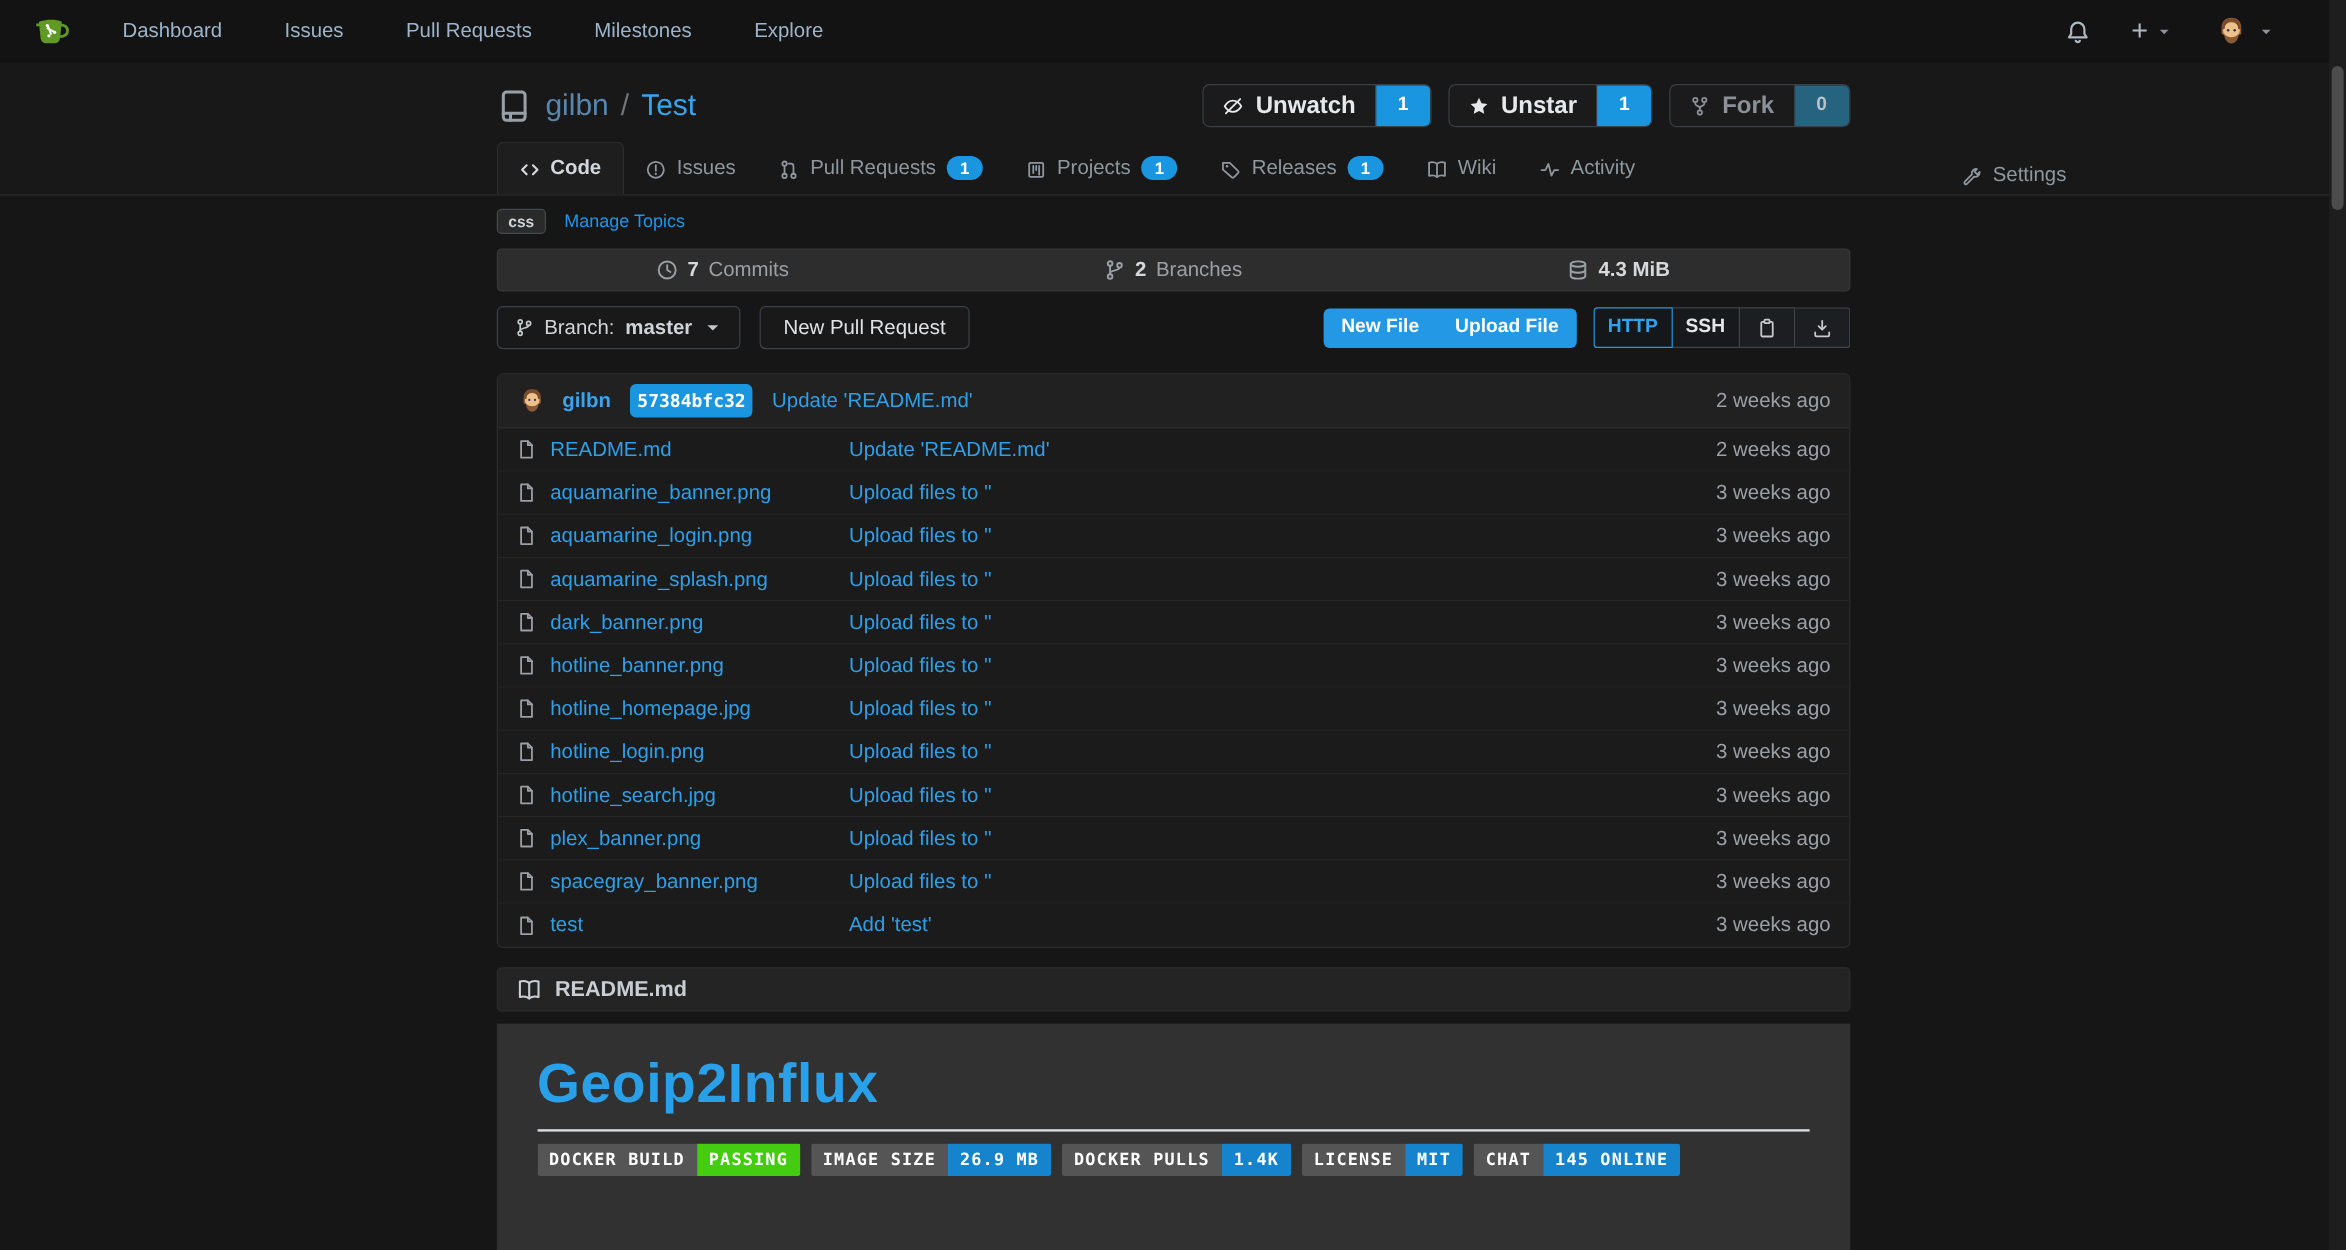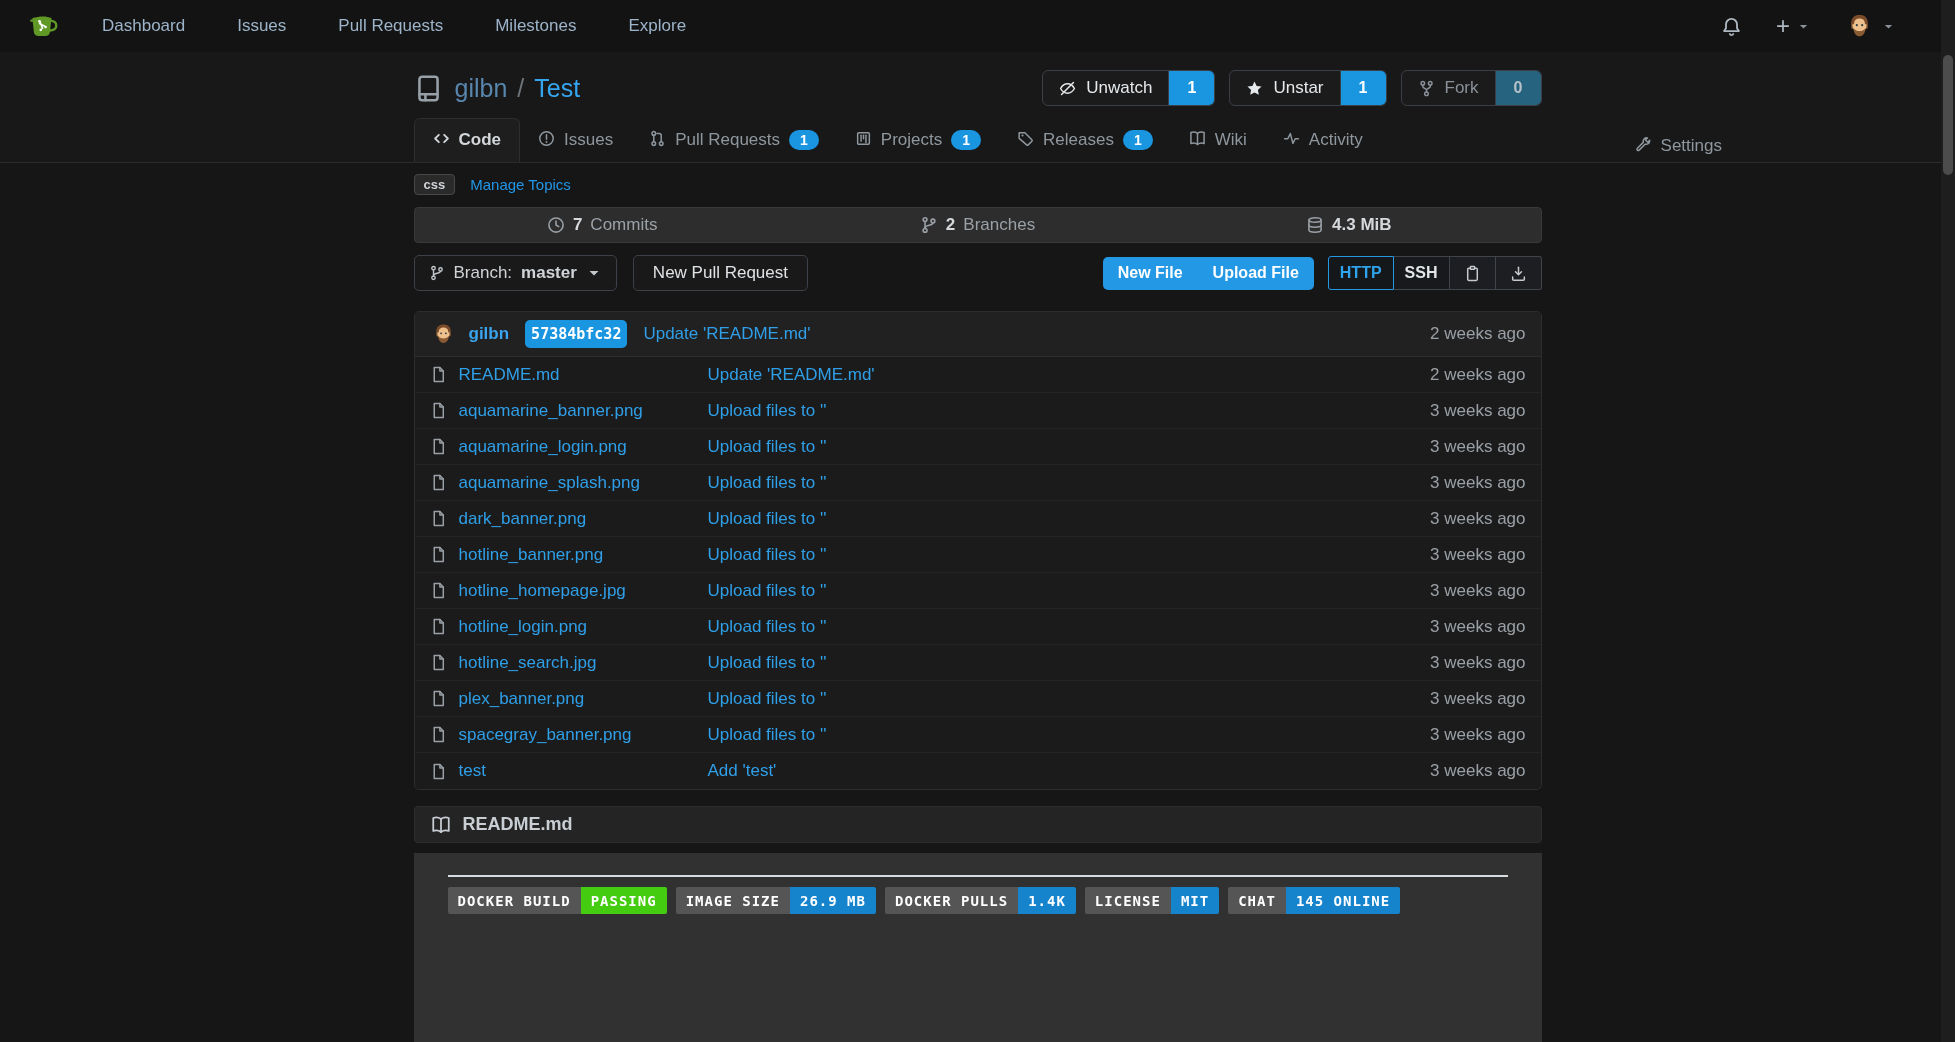--- a/index.html
+++ b/index.html
@@ -29,28 +29,28 @@
   .repo-header { background:#181818; border-bottom:1px solid #2b2b2b; padding-top:18px; }
   .container { width:1128px; margin:0 auto; }
   .title-row { display:flex; align-items:center; }
   .repo-icon { font-size:29px; color:#98a1a8; margin-right:12px; }
   .title-row a { text-decoration:none; font-size:25px; cursor:pointer; }
   .owner-link { color:#5886ad; }
   .title-sep { color:#6d747a; font-size:25px; margin:0 10px; }
   .repo-link { color:#35a5f0; }
   .repo-actions { margin-left:auto; display:flex; gap:14px; }
   .action-btn { display:flex; align-items:stretch; border:1px solid #3a3f45; border-radius:6px; overflow:hidden; background:#1b1b1b; cursor:pointer; }
-  .action-main { display:flex; align-items:center; gap:10px; padding:0 16px; height:34px; font-size:17px; font-weight:400; color:#e6e9ec; }
+  .action-main { display:flex; align-items:center; gap:10px; padding:0 16px; height:34px; font-size:20px; font-weight:700; color:#e6e9ec; }
   .action-main .icon { font-size:17px; }
   .action-count { display:flex; align-items:center; justify-content:center; min-width:46px; background:#1a95e0; color:#fff; font-size:16px; font-weight:700; border-left:1px solid #3a3f45; }
   .action-btn.disabled .action-main { color:#8a9199; }
   .action-btn.disabled .action-count { background:#25637e; color:#b8c2ca; }
 
   .tabs { display:flex; align-items:flex-end; margin-top:12px; }
-  .tab { display:flex; align-items:flex-start; gap:9px; padding:11px 18px 12px; font-size:17px; color:#8f979e; cursor:pointer; position:relative; }
+  .tab { display:flex; align-items:flex-end; gap:9px; padding:11px 18px 12px; font-size:17px; color:#8f979e; cursor:pointer; position:relative; }
   .tab .icon { font-size:17px; }
   .tab.active { background:#1e1e1e; border:1px solid #2e2e2e; border-bottom:none; border-radius:6px 6px 0 0; color:#d3d7db; font-weight:700; }
   .tab-count { background:#1a95e0; color:#fff; border-radius:11px; font-size:14px; font-weight:700; padding:2px 11px; }
   .tab-settings { margin-left:auto; }
 
   
   .main { padding-top:2px; }
   .repo-desc { margin:24px 0 0; font-size:19px; color:#d2d6da; }
   .topics-row { margin-top:9px; display:flex; align-items:center; gap:15px; }
   .topic-pill { border:1px solid #46494c; background:#2a2a2a; border-radius:4px; padding:2px 9px; font-size:13px; font-weight:700; color:#cfd3d7; cursor:pointer; }
@@ -611,20 +611,21 @@
     <span class="icon">
         <svg viewBox="0 0 16 16" width="1em" height="1em" fill="none" stroke="currentColor" stroke-width="1.4" stroke-linecap="round" stroke-linejoin="round">
           <path d="M8 3.2C6.2 1.9 3.4 1.9 1.8 2.4v10.3c1.6-.5 4.4-.5 6.2.9 1.8-1.4 4.6-1.4 6.2-.9V2.4C12.6 1.9 9.8 1.9 8 3.2z"></path>
           <path d="M8 3.2v10.4"></path>
         </svg>
       </span>
     <span>README.md</span>
   </div>
 
   <div class="readme-body">
+    <h1 class="readme-title">Geoip2Influx</h1>
     <hr>
     <div class="badge-row">
 
         <span class="badge">
           <span class="badge-label">DOCKER BUILD</span>
           <span class="badge-value" style="background: rgb(68, 204, 17);">PASSING</span>
         </span>
 
         <span class="badge">
           <span class="badge-label">IMAGE SIZE</span>

